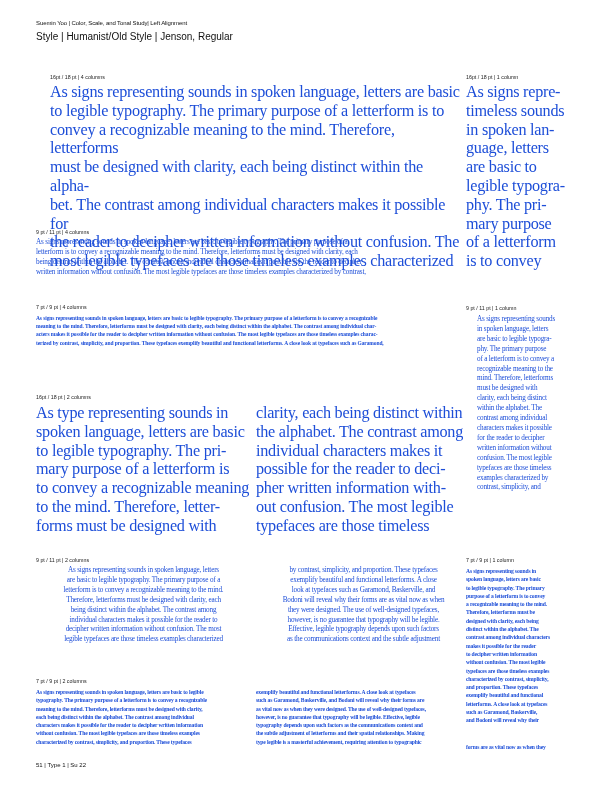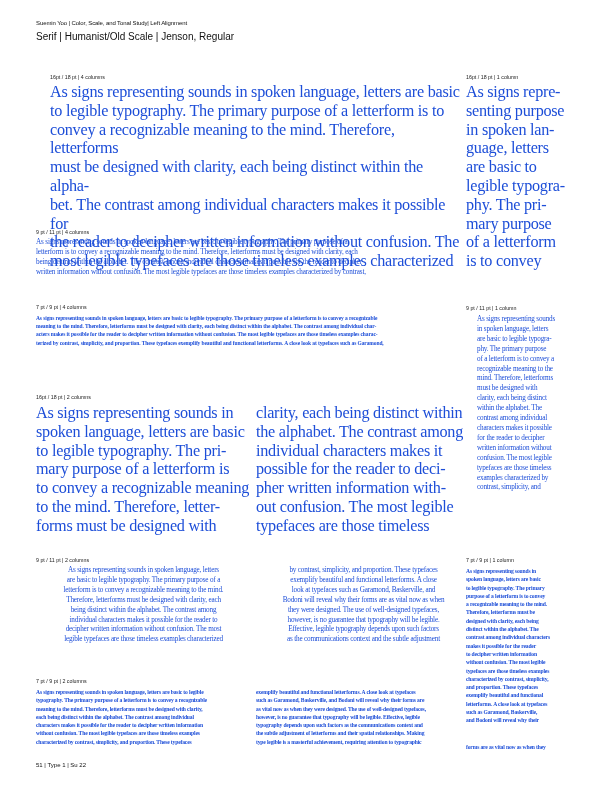--- a/index.html
+++ b/index.html
@@ -14,34 +14,34 @@
   .s9 { font-size: 7.2px; line-height: 9.9px; letter-spacing: -0.15px; }
   .s7 { font-size: 5.5px; line-height: 8.2px; letter-spacing: -0.1px; font-weight: bold; }
   .s9b { font-size: 7.2px; line-height: 9.9px; letter-spacing: -0.2px; }
   .s7b { font-size: 5.6px; line-height: 8.3px; letter-spacing: -0.15px; font-weight: bold; }
   .footer { left: 36px; top: 762px; font-size: 6px; }
 </style>
 </head>
 <body>
 
 <div class="abs sans hdr-meta">Suemin Yoo  | Color, Scale, and Tonal Study|  Left Alignment</div>
-<div class="abs sans hdr-title">Serif | Humanist/Old Scale | Jenson, Regular</div>
+<div class="abs sans hdr-title">Style | Humanist/Old Style | Jenson, Regular</div>
 
 <div class="abs label" style="left:50px; top:74px;">16pt / 18 pt | 4 columns</div>
 <div class="abs blk s16" style="left:50px; top:83px; width:410px;">As signs representing sounds in spoken language, letters are basic
 to legible typography. The primary purpose of a letterform is to
 convey a recognizable meaning to the mind. Therefore, letterforms
 must be designed   with clarity, each being distinct within the alpha-
 bet. The contrast among individual characters makes it possible for
 the reader to decipher written information without confusion. The
 most legible typefaces are those timeless examples characterized</div>
 
 <div class="abs label" style="left:466px; top:74px;">16pt / 18 pt | 1 column</div>
 <div class="abs blk s16" style="left:466px; top:83px; width:140px;">As signs repre-
-senting purpose
+timeless sounds
 in spoken lan-
 guage, letters
 are basic to
 legible typogra-
 phy. The pri-
 mary purpose
 of a letterform
 is to convey</div>
 
 <div class="abs label" style="left:36px; top:229px;">9 pt / 11 pt | 4 columns</div>
@@ -70,21 +70,21 @@
 contrast among individual
 characters makes it possible
 for the reader to decipher
 written information without
 confusion. The most legible
 typefaces are those timeless
 examples characterized by
 contrast, simplicity, and</div>
 
 <div class="abs label" style="left:36px; top:394px;">16pt / 18 pt | 2 columns</div>
-<div class="abs blk s16" style="left:36px; top:404px; width:215px;">As signs representing sounds in
+<div class="abs blk s16" style="left:36px; top:404px; width:215px;">As type representing sounds in
 spoken language, letters are basic
 to legible typography. The pri-
 mary purpose of a letterform is
 to convey a recognizable meaning
 to the mind. Therefore, letter-
 forms must be designed   with</div>
 <div class="abs blk s16" style="left:256px; top:404px; width:210px;">clarity, each being distinct within
 the alphabet. The contrast among
 individual characters makes it
 possible for the reader to deci-

